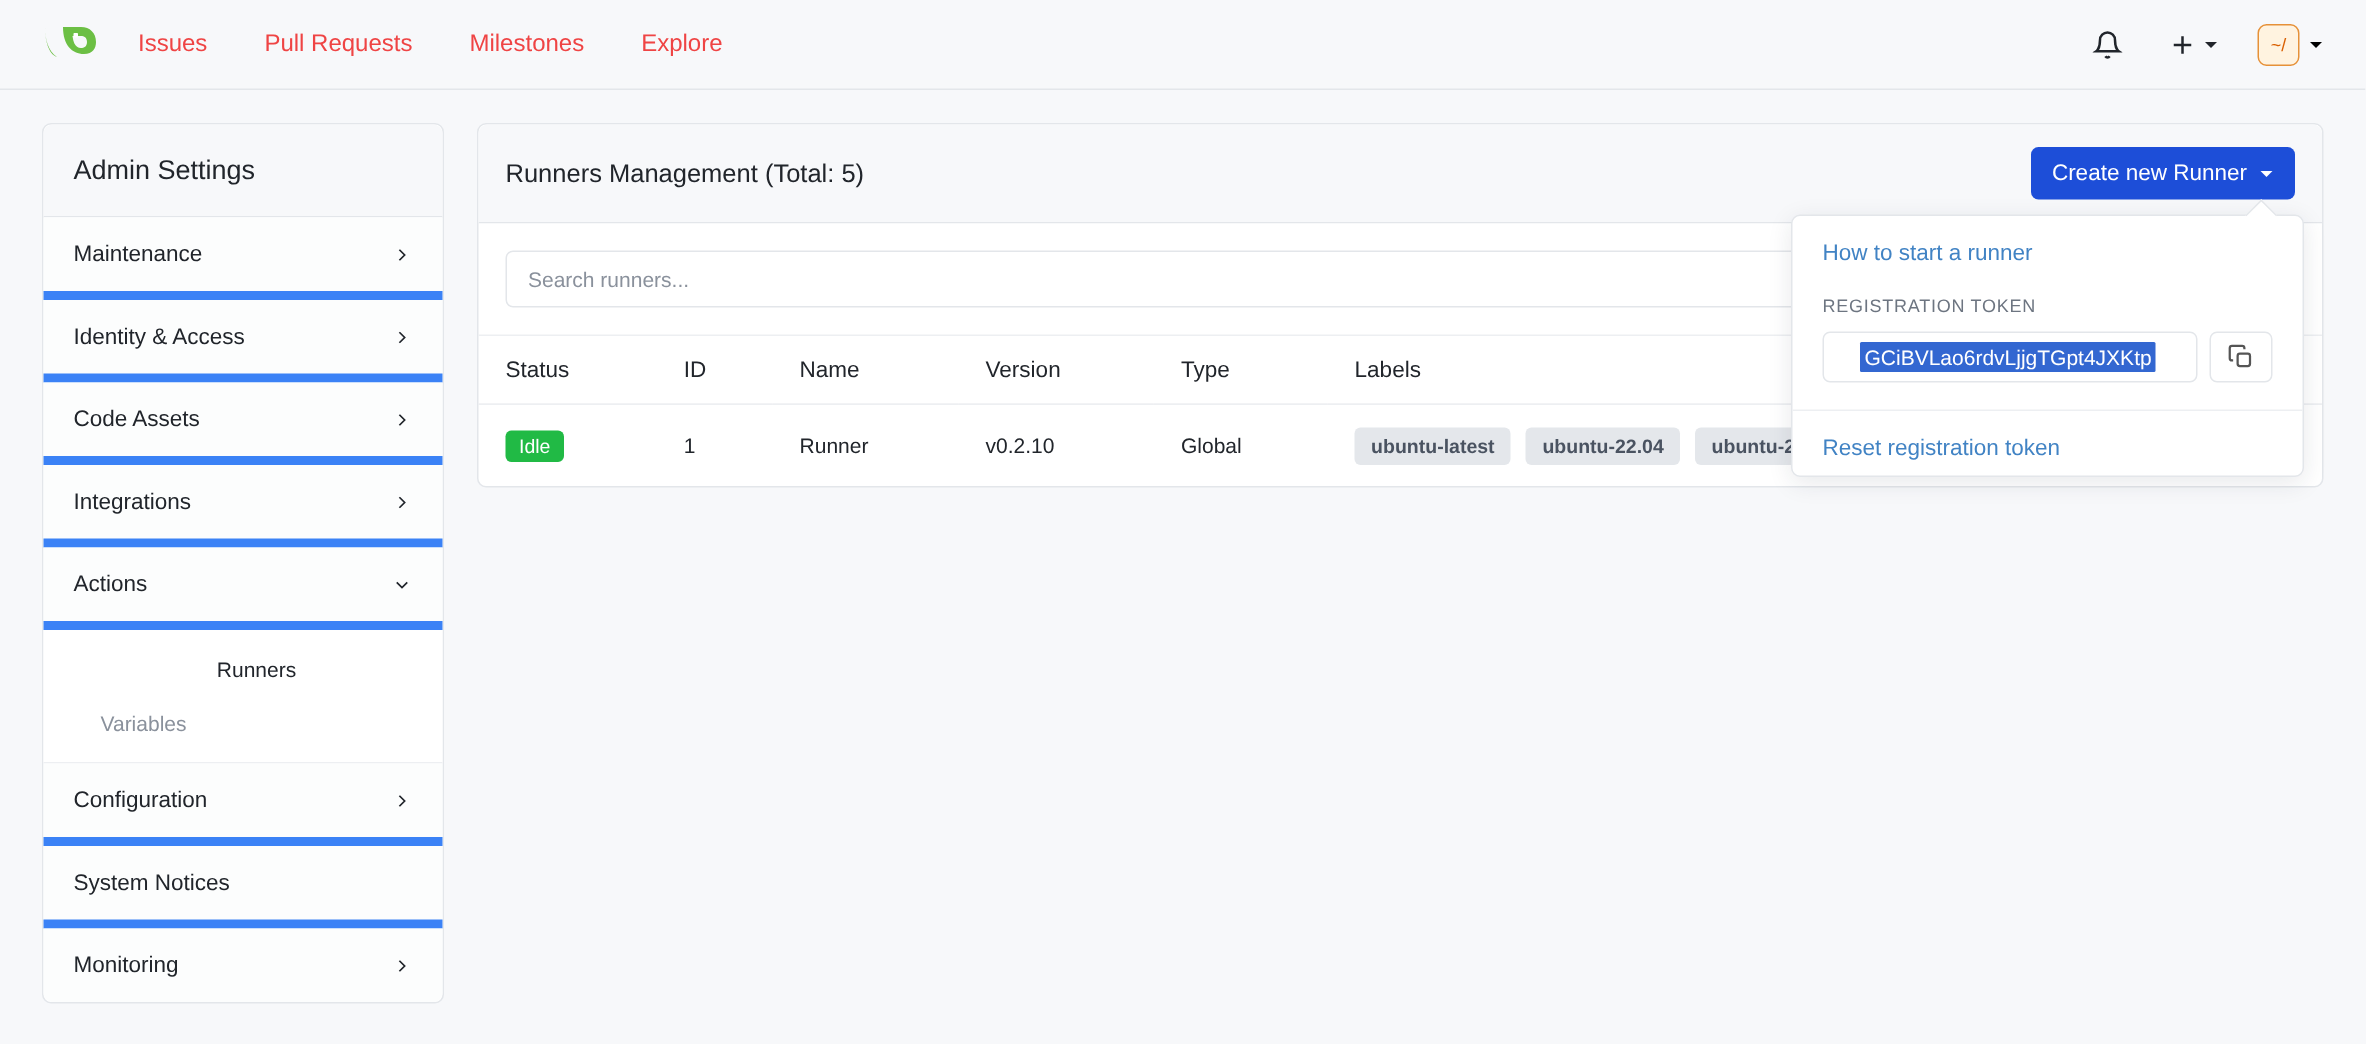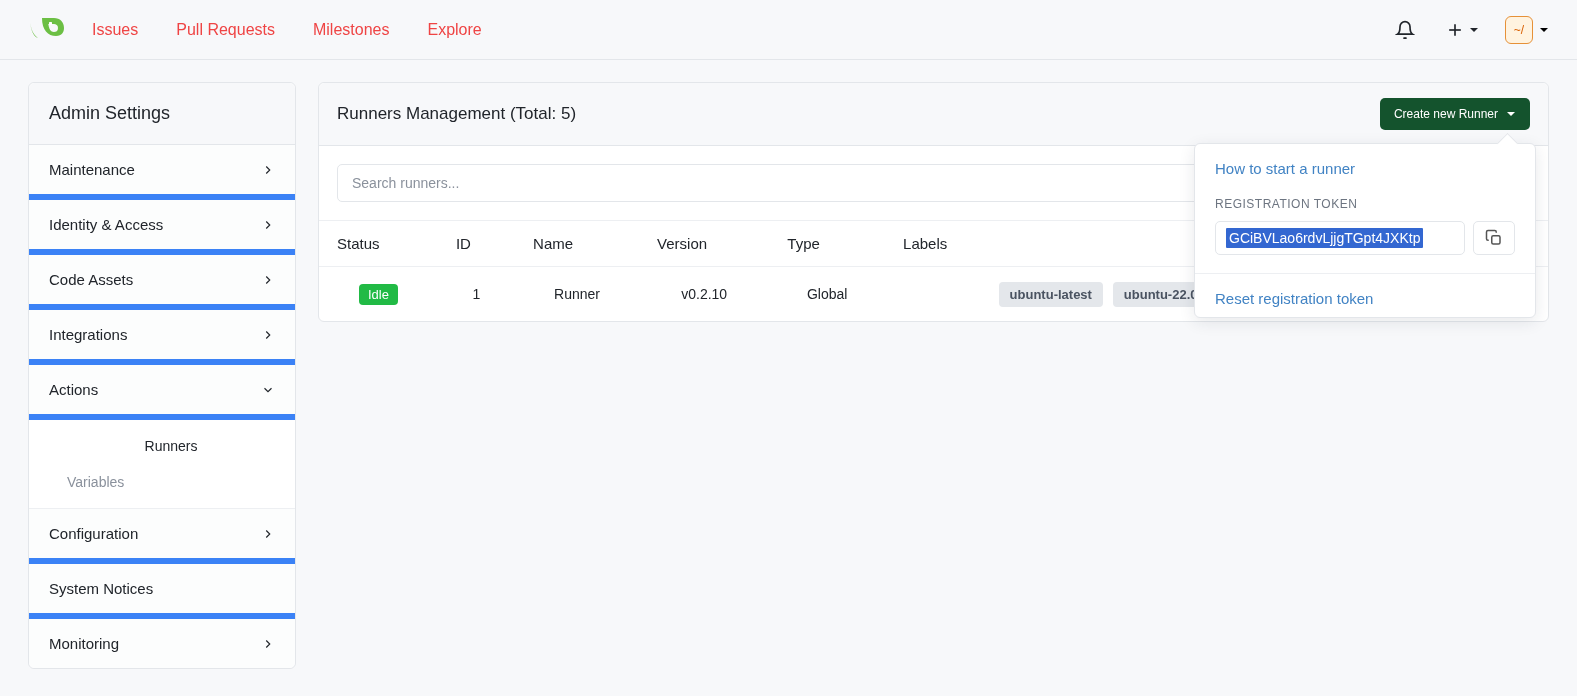--- a/index.html
+++ b/index.html
@@ -127,26 +127,26 @@
     display: flex;
     align-items: center;
     justify-content: space-between;
     padding: 15px 18px;
     background: #f7f8fa;
     border-bottom: 1px solid #e3e6ea;
     border-radius: 6px 6px 0 0;
   }
   .content-header h2 { font-size: 17px; font-weight: 500; }
   .create-btn {
-    background: #14532d;
+    background: #1d4ed8;
     color: #fff;
     border: none;
     border-radius: 5px;
     padding: 9px 14px;
-    font-size: 12px;
+    font-size: 15px;
     cursor: pointer;
     display: flex;
     align-items: center;
     gap: 8px;
   }
   .create-btn .caret-icon { fill: #fff; }
   .search-wrap { padding: 18px; border-bottom: 1px solid #edeff2; }
   .search-input {
     width: 100%;
     padding: 10px 14px;
@@ -162,21 +162,20 @@
     text-align: left;
     padding: 14px 18px;
     font-size: 15px;
     font-weight: 500;
     border-bottom: 1px solid #edeff2;
   }
   td {
     padding: 12px 18px;
     font-size: 14px;
     vertical-align: middle;
-    text-align: center;
   }
   .status-badge {
     background: #21ba45;
     color: #fff;
     padding: 3px 9px;
     border-radius: 4px;
     font-size: 13px;
     display: inline-block;
   }
   .label-chip {
@@ -238,21 +237,21 @@
     letter-spacing: 0.5px;
     color: #6d7581;
     text-transform: uppercase;
     margin-bottom: 10px;
   }
   .token-row { display: flex; gap: 8px; align-items: stretch; }
   .token-input {
     flex: 1;
     border: 1px solid #e3e6ea;
     border-radius: 5px;
-    padding: 8px 10px;
+    padding: 8px 24px;
     font-size: 14px;
     overflow: hidden;
     white-space: nowrap;
     min-width: 0;
   }
   .token-input span {
     background: #3367d1;
     color: #fff;
     padding: 2px 3px;
     border-radius: 1px;

